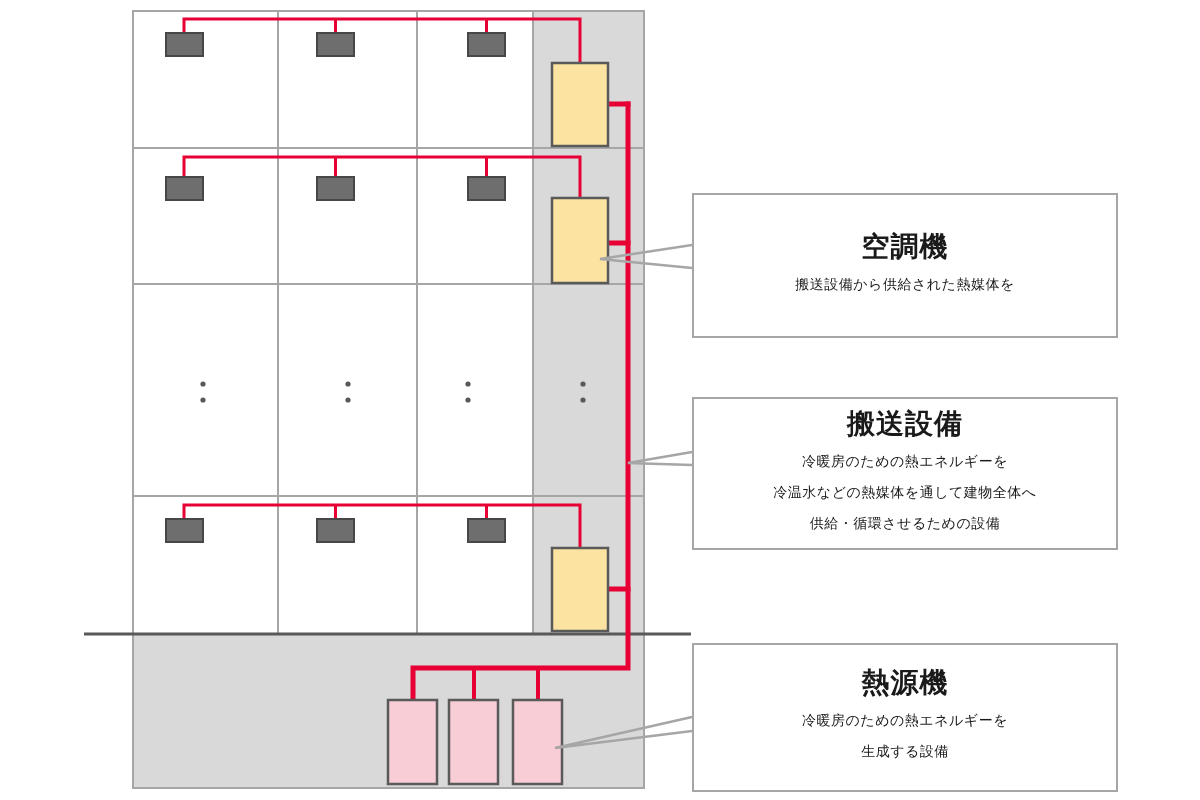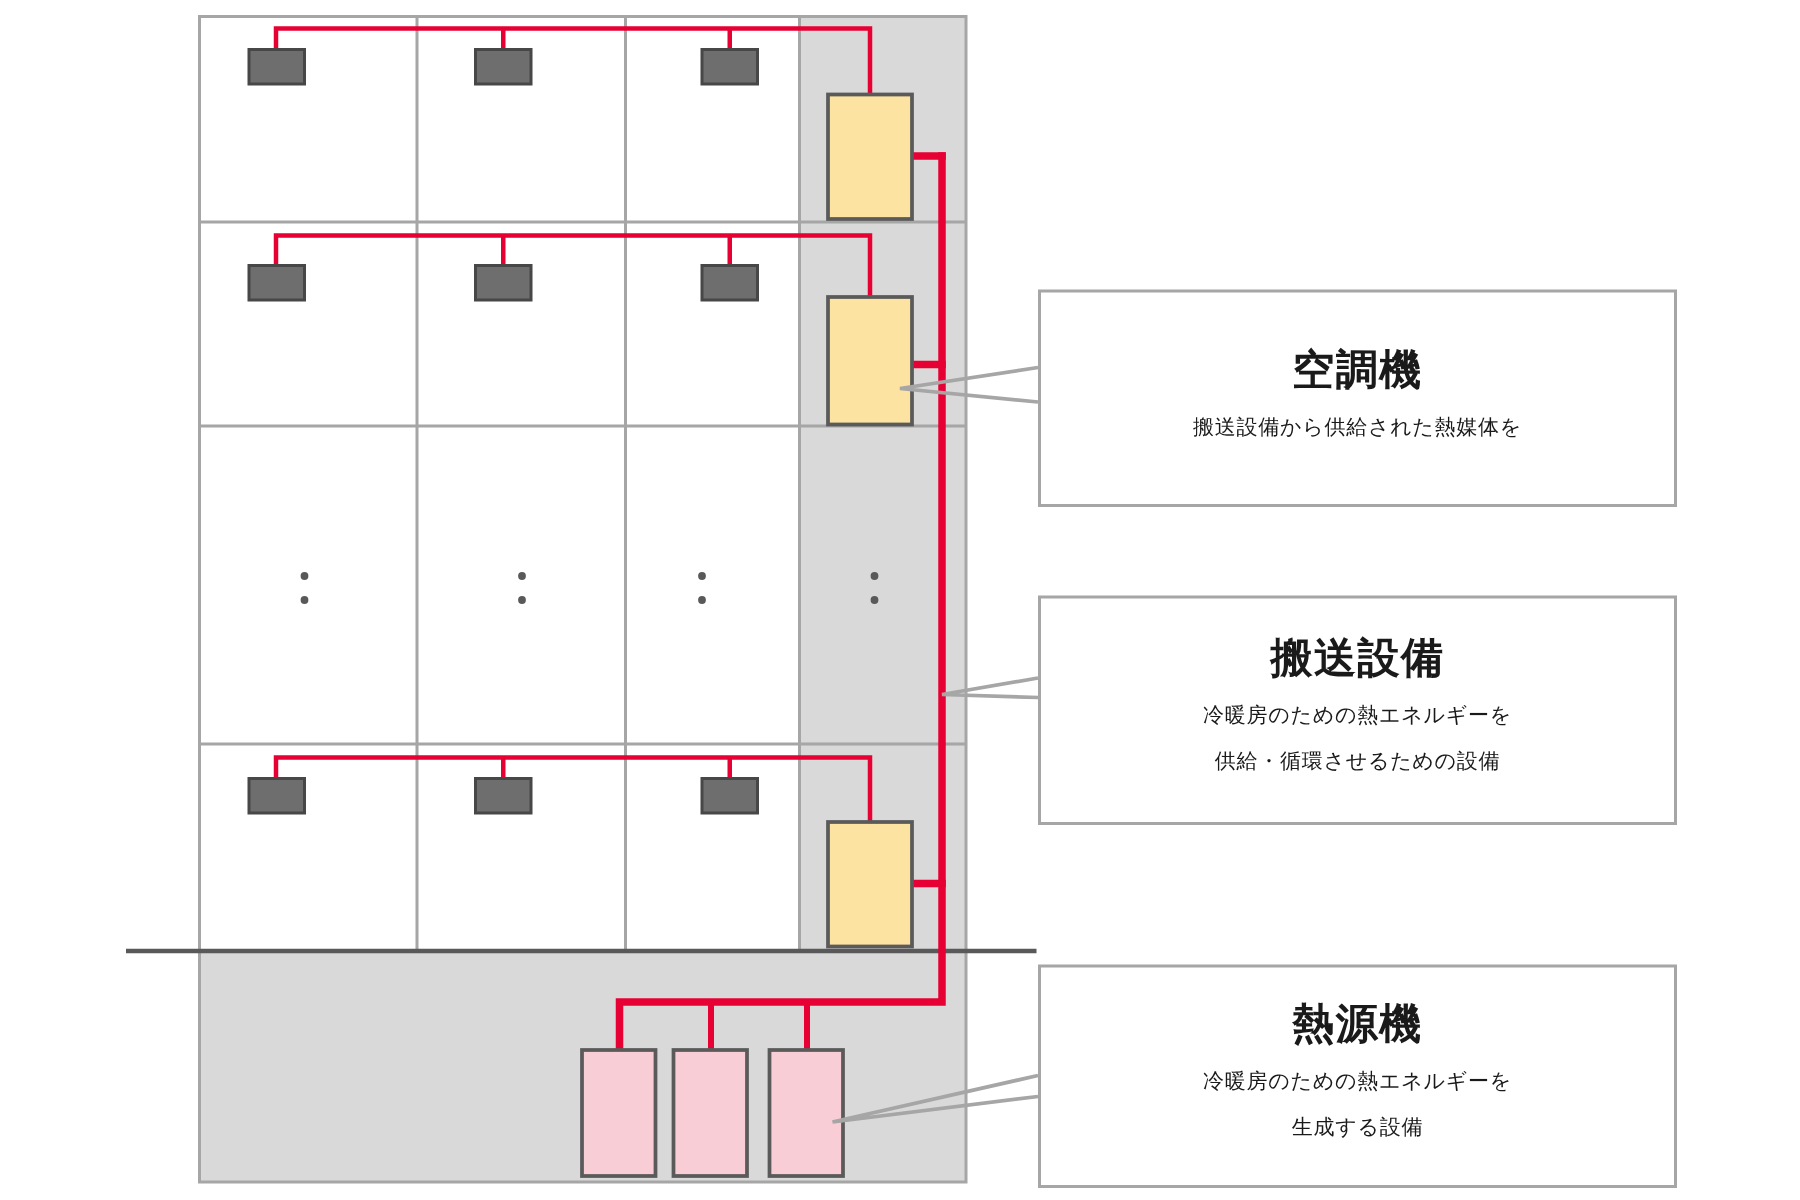--- a/index.html
+++ b/index.html
@@ -91,20 +91,21 @@
   </svg>
 
   <div class="callout" style="top:193px;height:145px;">
     <div class="callout-title">空調機</div>
     <div class="callout-line">搬送設備から供給された熱媒体を</div>
   </div>
 
   <div class="callout" style="top:383px;height:153px;margin-top:14px;">
     <div class="callout-title">搬送設備</div>
     <div class="callout-line">冷暖房のための熱エネルギーを</div>
+    <div class="callout-line">冷温水などの熱媒体を通して建物全体へ</div>
     <div class="callout-line">供給・循環させるための設備</div>
   </div>
 
   <div class="callout" style="top:643px;height:149px;">
     <div class="callout-title">熱源機</div>
     <div class="callout-line">冷暖房のための熱エネルギーを</div>
     <div class="callout-line">生成する設備</div>
   </div>
 
 </div>

